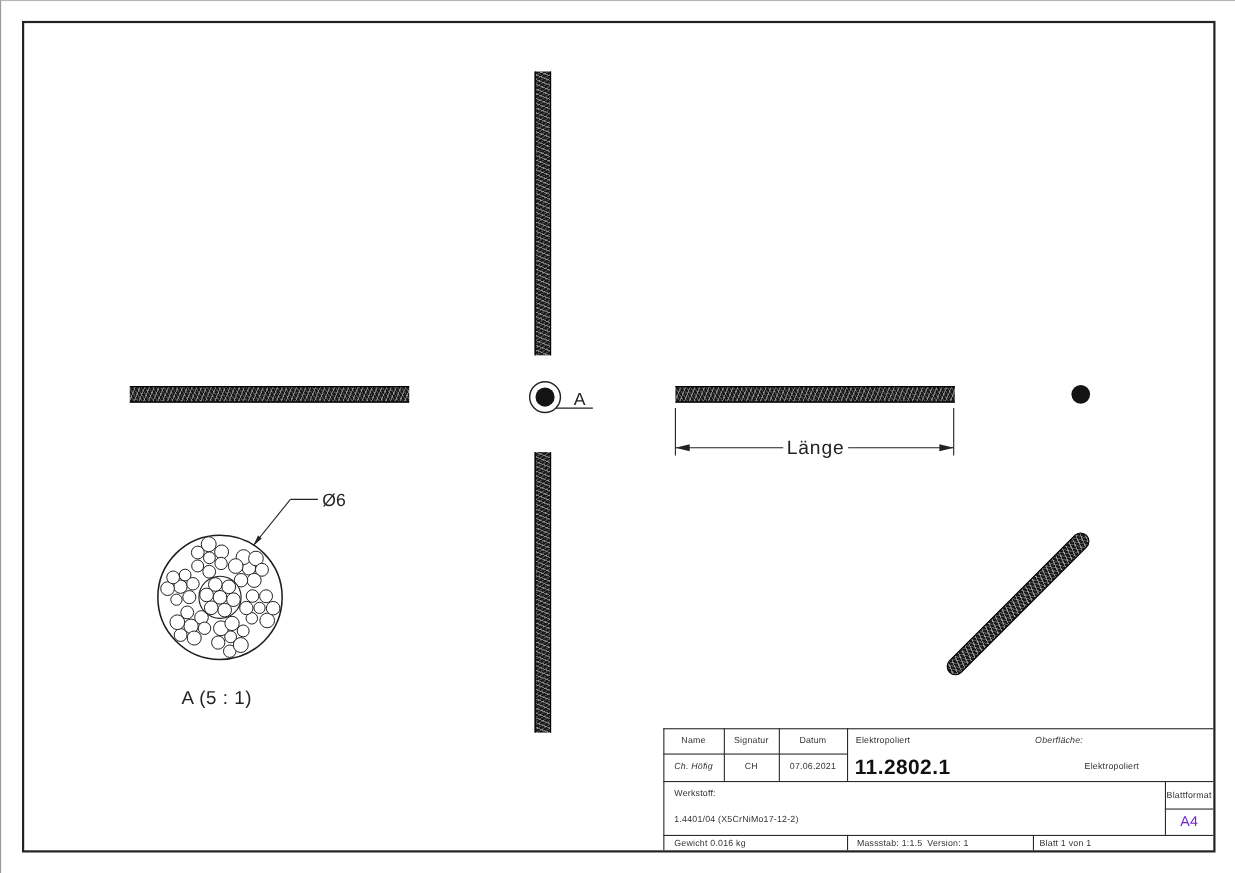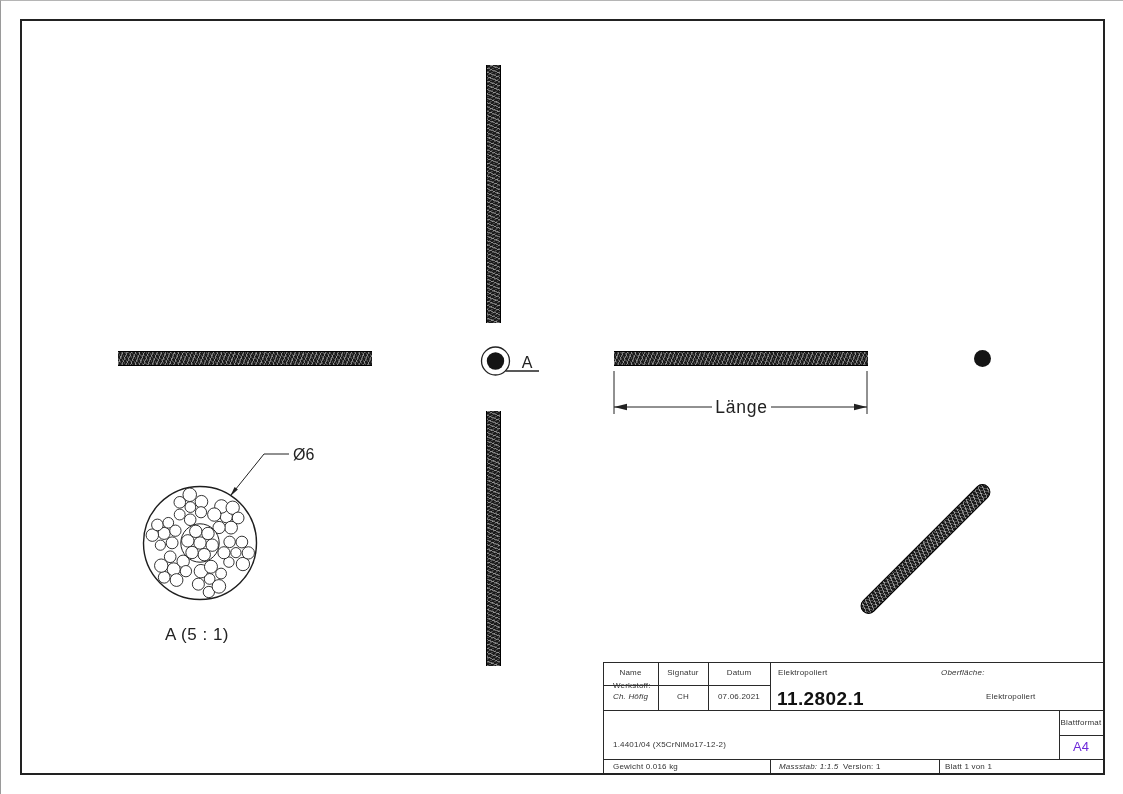--- a/index.html
+++ b/index.html
@@ -145,23 +145,23 @@
     <div class="tbt c" style="left:707px;top:667px;width:62px;">Datum</div>
     <div class="tbt" style="left:777px;top:667px;">Elektropoliert</div>
     <div class="tbt" style="left:940px;top:667px;font-style:italic;">Oberfläche:</div>
     <div class="tbt" style="left:985px;top:667px;margin-top:24px;">Elektropoliert</div>
 
     <div class="tbt c" style="left:602px;top:691px;width:55px;font-style:italic;">Ch. Höfig</div>
     <div class="tbt c" style="left:657px;top:691px;width:50px;">CH</div>
     <div class="tbt c" style="left:707px;top:691px;width:62px;">07.06.2021</div>
     <div class="artnum" style="left:776px;top:687px;">11.2802.1</div>
 
-    <div class="tbt" style="left:612px;top:680px;">Werkstoff:</div>
+    <div class="tbt" style="left:612px;top:716px;">Werkstoff:</div>
     <div class="tbt" style="left:612px;top:739px;">1.4401/04 (X5CrNiMo17-12-2)</div>
     <div class="tbt c" style="left:1058px;top:717px;width:44px;text-align:center;">Blattformat</div>
     <div class="a4" style="left:1058px;top:738px;width:44px;">A4</div>
 
     <div class="tbt" style="left:612px;top:761px;">Gewicht 0.016 kg</div>
-    <div class="tbt" style="left:778px;top:761px;font-style:italic;">Massstab: 1:1.5</div>
+    <div class="tbt" style="left:778px;top:761px;">Massstab: 1:1.5</div>
     <div class="tbt" style="left:842px;top:761px;">Version: 1</div>
     <div class="tbt" style="left:944px;top:761px;">Blatt 1 von 1</div>
   </div>
 </div>
 
 </body></html>

